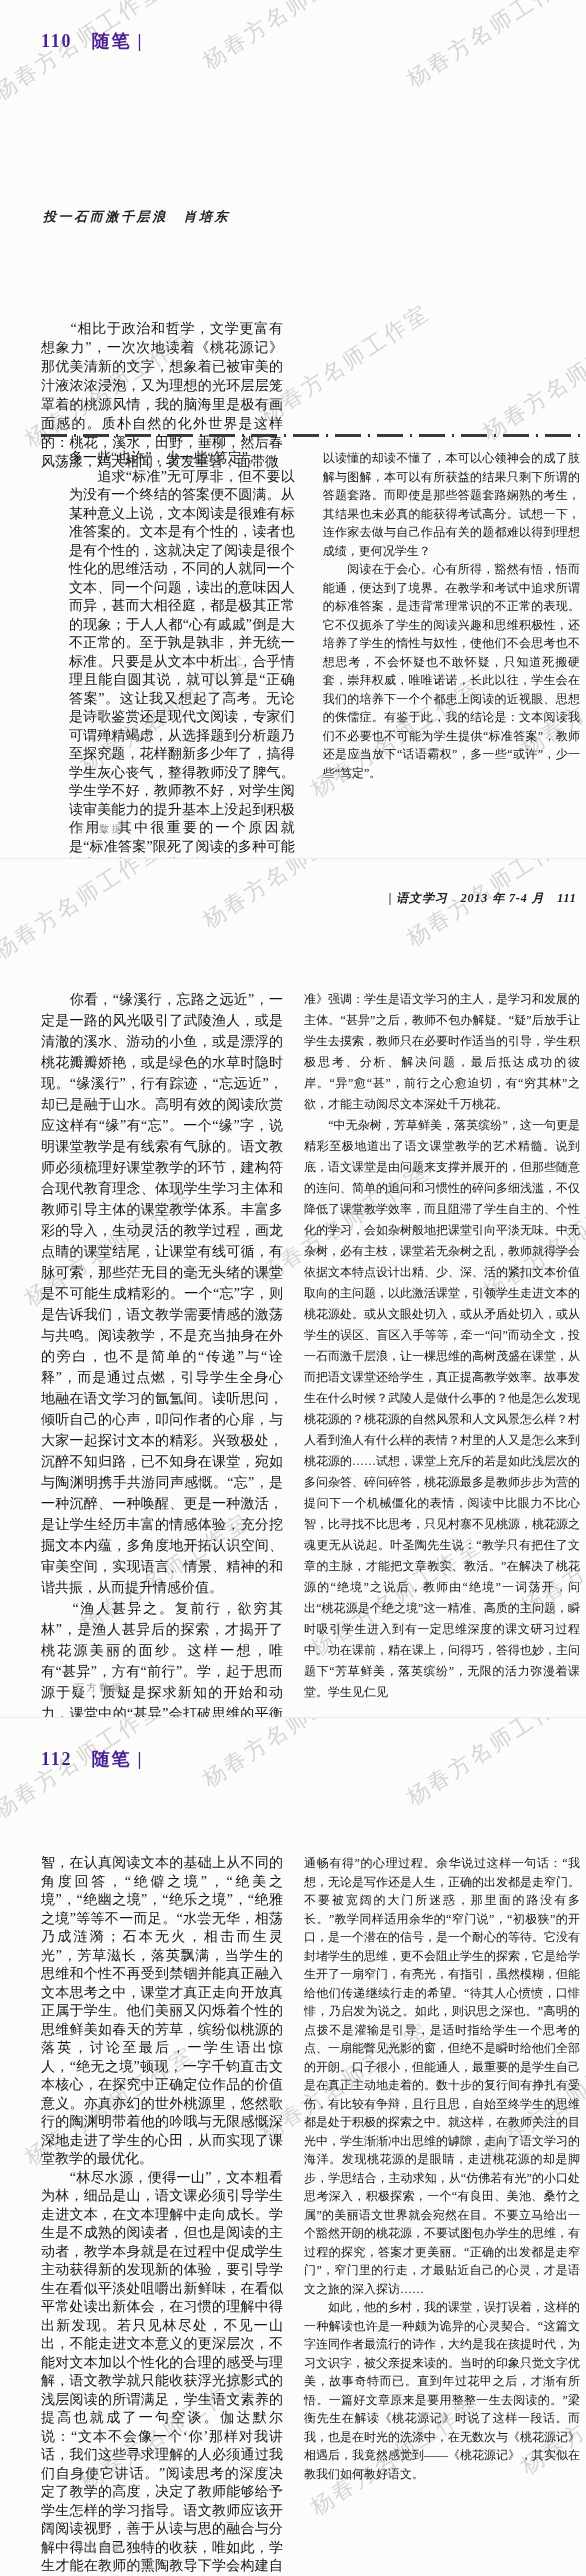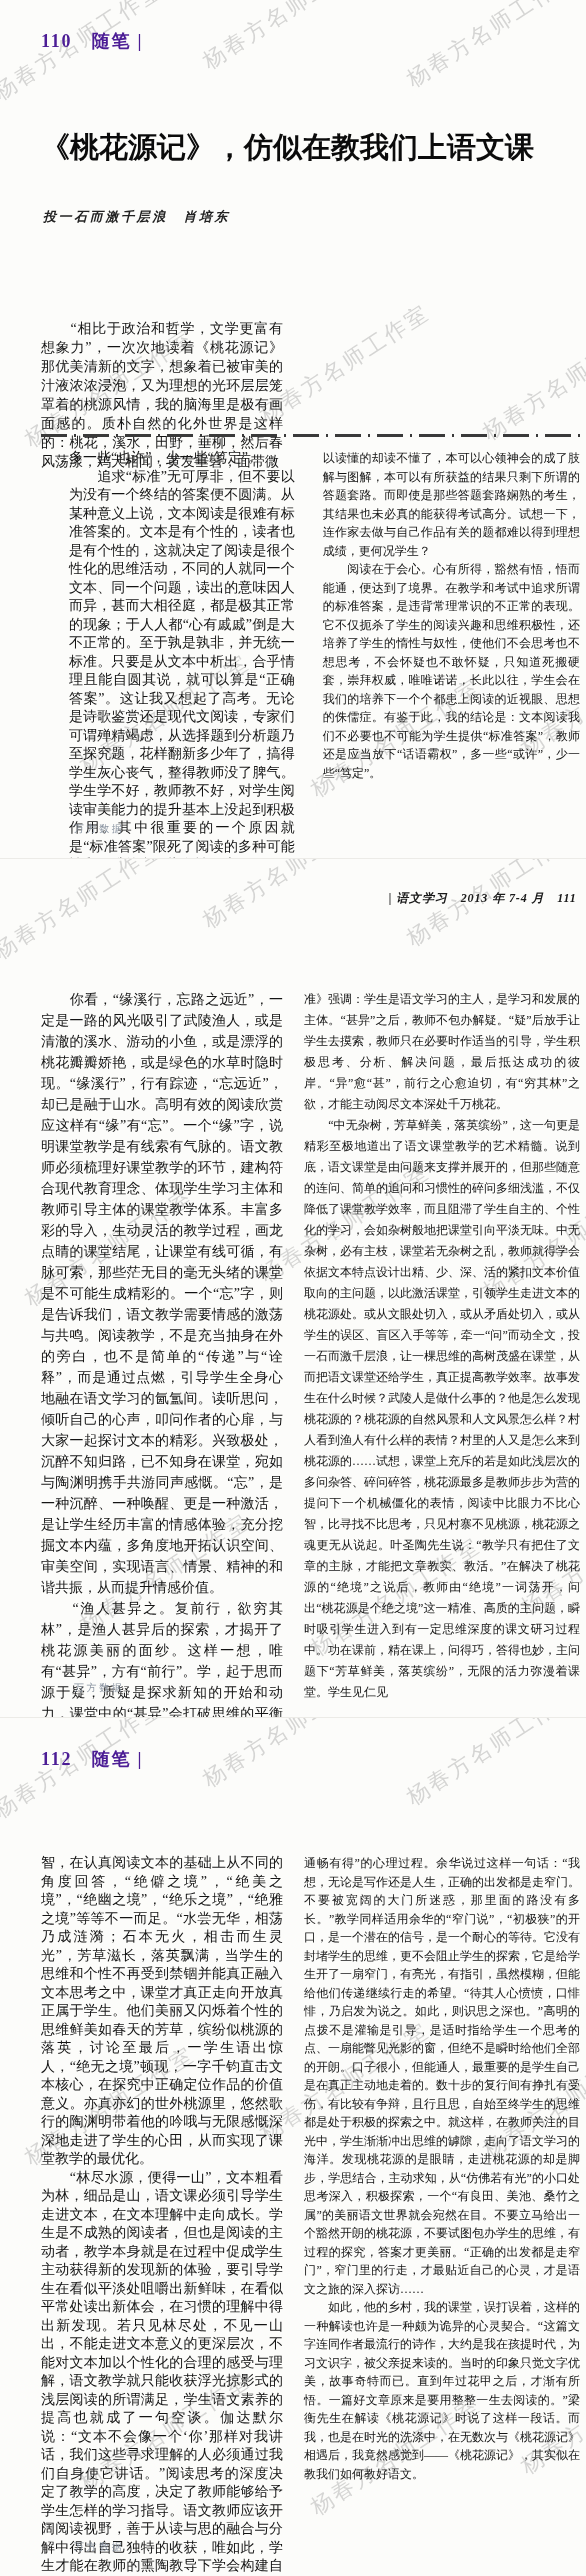--- a/index.html
+++ b/index.html
@@ -95,21 +95,20 @@
         <span class="wm" style="left: 197px; top: 51px;">杨春方名师工作室</span>
         <span class="wm" style="left: 401px; top: 69px;">杨春方名师工作室</span>
         <span class="wm" style="left: 19px; top: 429px;">杨春方名师工作室</span>
         <span class="wm" style="left: 254px; top: 405px;">杨春方名师工作室</span>
         <span class="wm" style="left: 477px; top: 422px;">杨春方名师工作室</span>
         <span class="wm" style="left: 74px; top: 755px;">杨春方名师工作室</span>
         <span class="wm" style="left: 305px; top: 779px;">杨春方名师工作室</span>
         <span class="wm" style="left: 515px; top: 738px;">杨春方名师工作室</span>
       </div>
     <div class="abs hdr-left">110　随笔 |</div>
-    <h1 class="abs title">《桃花源记》，仿似在教我们上语文课</h1>
     <div class="abs author">投一石而激千层浪　肖培东</div>
     <div class="abs cols p1-intro">
       <div class="col col-l">　　“相比于政治和哲学，文学更富有想象力”，一次次地读着《桃花源记》那优美清新的文字，想象着已被审美的汁液浓浓浸泡，又为理想的光环层层笼罩着的桃源风情，我的脑海里是极有画面感的。质朴自然的化外世界是这样的：桃花，溪水，田野，垂柳，然后春风荡漾，鸡犬相闻，黄发垂髫，面带微</div>
     </div>
     <div class="p1-divider"></div>
     <div class="abs cols p1-tail">
       <div class="col col-l">多一些“也许”，少一些“笃定”。
 　　追求“标准”无可厚非，但不要以为没有一个终结的答案便不圆满。从某种意义上说，文本阅读是很难有标准答案的。文本是有个性的，读者也是有个性的，这就决定了阅读是很个性化的思维活动，不同的人就同一个文本、同一个问题，读出的意味因人而异，甚而大相径庭，都是极其正常的现象；于人人都“心有戚戚”倒是大不正常的。至于孰是孰非，并无统一标准。只要是从文本中析出，合乎情理且能自圆其说，就可以算是“正确答案”。这让我又想起了高考。无论是诗歌鉴赏还是现代文阅读，专家们可谓殚精竭虑，从选择题到分析题乃至探究题，花样翻新多少年了，搞得学生灰心丧气，整得教师没了脾气。学生学不好，教师教不好，对学生阅读审美能力的提升基本上没起到积极作用。其中很重要的一个原因就是“标准答案”限死了阅读的多种可能性和思维的多元指向性。本可</div>
       <div class="col col-r">以读懂的却读不懂了，本可以心领神会的成了肢解与图解，本可以有所获益的结果只剩下所谓的答题套路。而即使是那些答题套路娴熟的考生，其结果也未必真的能获得考试高分。试想一下，连作家去做与自己作品有关的题都难以得到理想成绩，更何况学生？
 　　阅读在于会心。心有所得，豁然有悟，悟而能通，便达到了境界。在教学和考试中追求所谓的标准答案，是违背常理常识的不正常的表现。它不仅扼杀了学生的阅读兴趣和思维积极性，还培养了学生的惰性与奴性，使他们不会思考也不想思考，不会怀疑也不敢怀疑，只知道死搬硬套，崇拜权威，唯唯诺诺，长此以往，学生会在我们的培养下一个个都患上阅读的近视眼、思想的侏儒症。有鉴于此，我的结论是：文本阅读我们不必要也不可能为学生提供“标准答案”，教师还是应当放下“话语霸权”，多一些“或许”，少一些“笃定”。</div>

